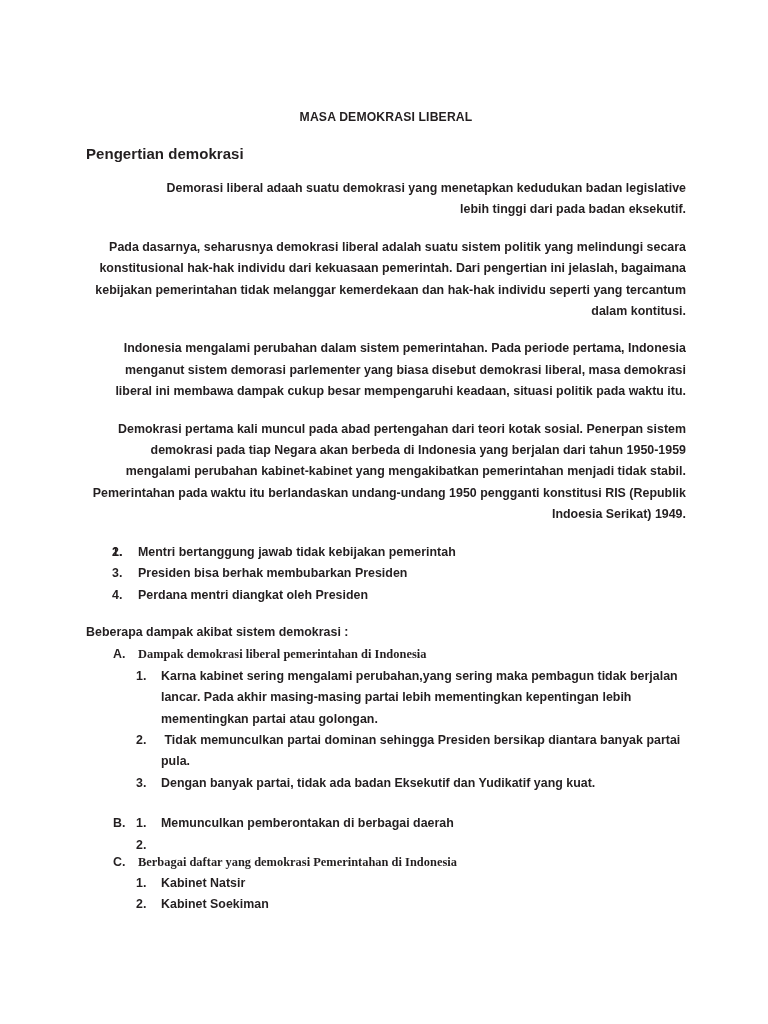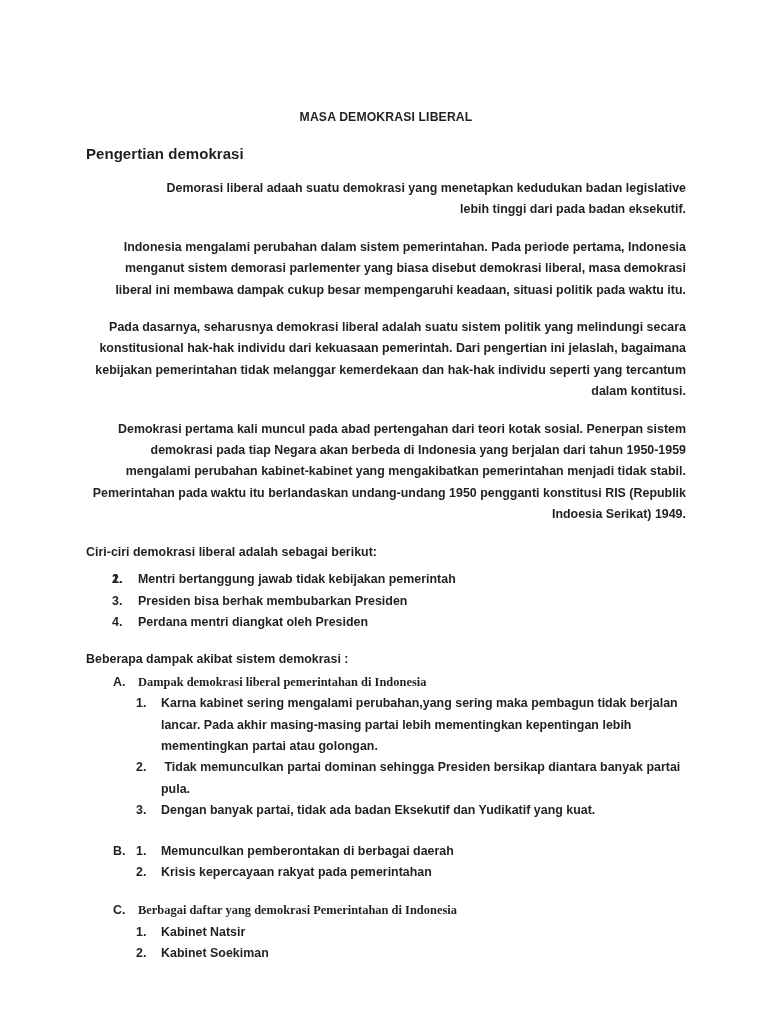--- a/index.html
+++ b/index.html
@@ -147,27 +147,26 @@
 <body>
 
 <div class="page">
 
   <h1 class="doc-title">MASA DEMOKRASI LIBERAL</h1>
 
   <h2 class="subheading">Pengertian demokrasi</h2>
 
   <p class="body-para indented">Demorasi liberal adaah suatu demokrasi  yang menetapkan kedudukan badan legislative lebih tinggi dari pada badan eksekutif.</p>
 
+  <p class="body-para">Pada dasarnya, seharusnya demokrasi liberal adalah suatu sistem politik yang melindungi secara konstitusional hak-hak individu dari kekuasaan pemerintah. Dari pengertian ini jelaslah, bagaimana kebijakan pemerintahan tidak melanggar kemerdekaan dan hak-hak individu seperti yang tercantum dalam kontitusi.</p>
+
   <p class="body-para">Indonesia mengalami perubahan dalam sistem pemerintahan. Pada periode pertama, Indonesia menganut sistem demorasi parlementer yang biasa disebut demokrasi liberal, masa demokrasi liberal ini membawa dampak cukup besar mempengaruhi keadaan, situasi  politik pada waktu  itu.</p>
 
-  <p class="body-para">Pada dasarnya, seharusnya demokrasi liberal adalah suatu sistem politik yang melindungi secara konstitusional hak-hak individu dari kekuasaan pemerintah. Dari pengertian ini jelaslah, bagaimana kebijakan pemerintahan tidak melanggar kemerdekaan dan hak-hak individu seperti yang tercantum dalam kontitusi.</p>
-
   <p class="body-para">Demokrasi pertama kali muncul pada abad pertengahan dari teori kotak sosial. Penerpan sistem demokrasi pada tiap Negara akan berbeda di Indonesia yang berjalan dari tahun 1950-1959 mengalami perubahan kabinet-kabinet yang mengakibatkan pemerintahan menjadi tidak stabil. Pemerintahan pada waktu itu berlandaskan undang-undang 1950 pengganti konstitusi  RIS (Republik Indoesia Serikat) 1949.</p>
 
-  <p class="lead-in">Ciri-ciri demokrasi liberal adalah sebagai berikut:</p>
 
   <ol class="level1">
     <li>
       <span class="marker">1.</span>
     </li>
     <li>
       <span class="marker">2.</span>
       <span>Mentri bertanggung jawab tidak kebijakan pemerintah</span>
     </li>
     <li>
@@ -208,21 +207,20 @@
   <ol class="alpha">
     <li>
       <span class="marker">B.</span>
       <ol class="level2">
         <li>
           <span class="marker">1.</span>
           <span>Memunculkan pemberontakan di berbagai daerah</span>
         </li>
         <li>
           <span class="marker">2.</span>
-          <span>Krisis kepercayaan rakyat pada pemerintahan</span>
         </li>
       </ol>
     </li>
   </ol>
 
   <div class="gap-small"></div>
 
   <ol class="alpha">
     <li>
       <span class="marker">C.</span>

